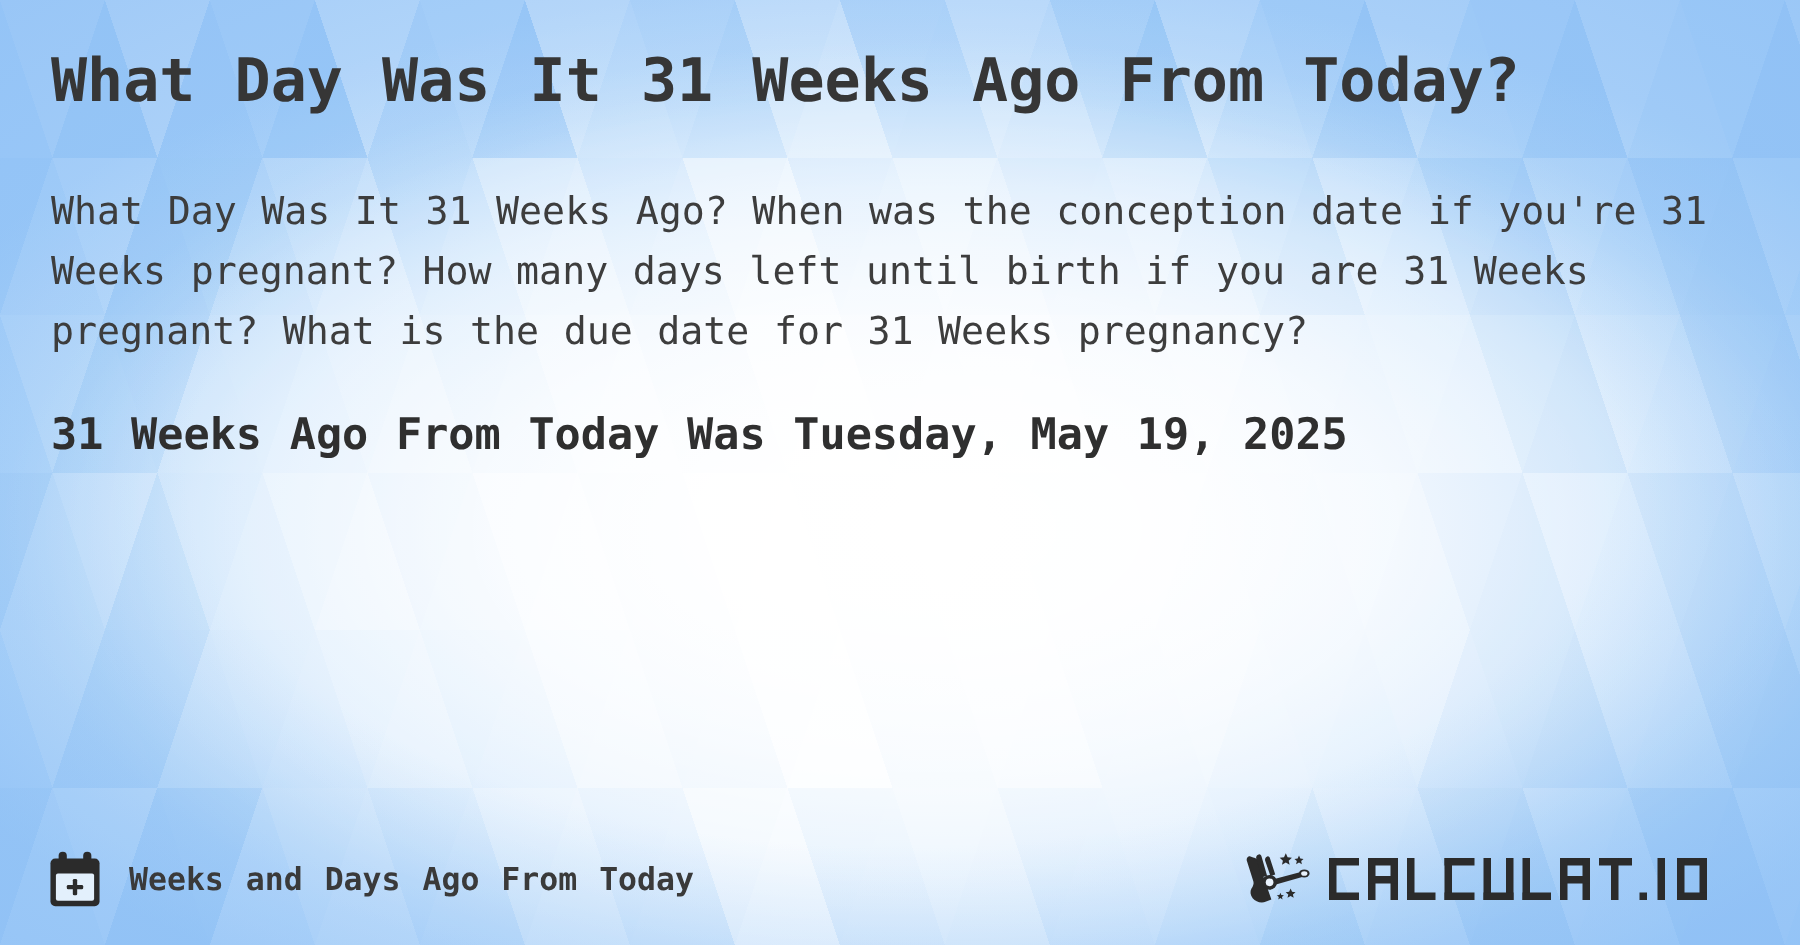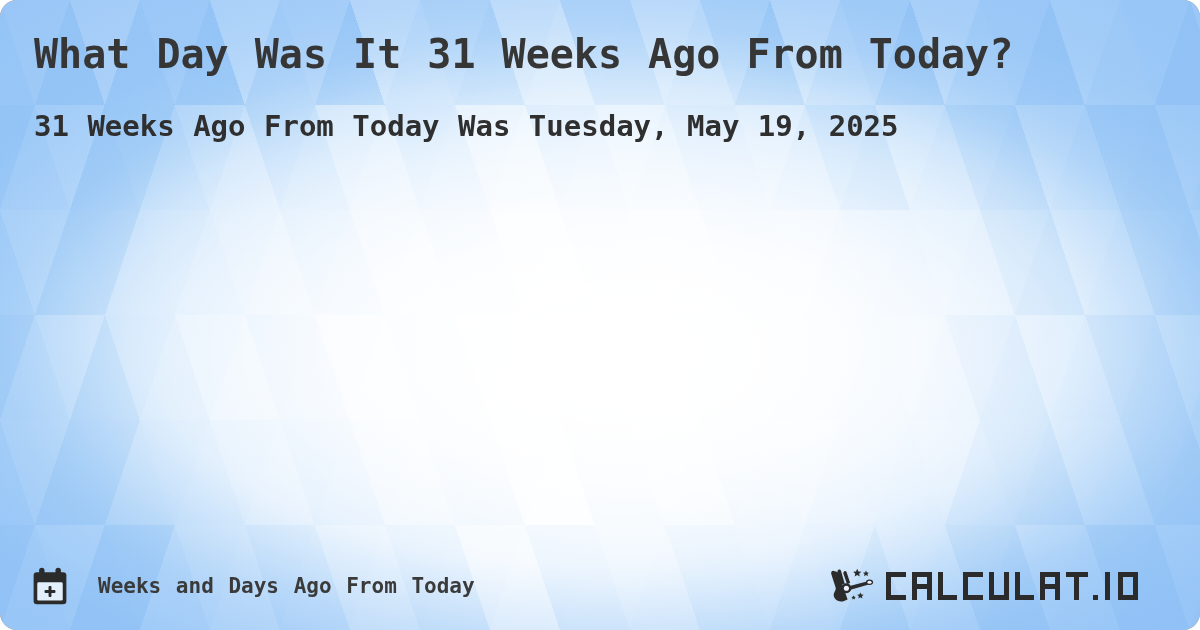--- a/index.html
+++ b/index.html
@@ -14,21 +14,20 @@
     font-family: "DejaVu Sans Mono", "Liberation Mono", monospace;
   }
 
   
   .card {
     position: relative;
     width: 1200px;
     height: 630px;
     overflow: hidden;
     background: #f97316;
-    border-radius: 17px;
   }
 
   
   .bg-layer {
     position: absolute;
     inset: 0;
     z-index: 0;
   }
   .bg-base {
     background:
@@ -96,21 +95,21 @@
     z-index: 3;
     display: flex;
     align-items: center;
     justify-content: space-between;
     padding: 0 36px 0 30px;
     box-sizing: border-box;
   }
   .footer-left {
     display: flex;
     align-items: center;
-    gap: 28px;
+    gap: 16px;
   }
   .cal-icon {
     display: block;
     width: 40px;
     height: 40px;
     flex: 0 0 auto;
   }
   .footer-label {
     font-family: "DejaVu Sans Mono", "Liberation Mono", monospace;
     font-weight: 700;
@@ -393,20 +392,21 @@
         <polygon points="1155,105 1225,105 1190,0" fill="#7fb6ef" opacity="0.26"></polygon>
       </g>
     </g>
 
     <rect x="0" y="0" width="1200" height="630" fill="url(#centerGlow)"></rect>
     <rect x="0" y="0" width="1200" height="630" fill="url(#edgeBlue)"></rect>
   </svg>
 
   <div class="content">
     <h1 class="page-title">What Day Was It 31 Weeks Ago From Today?</h1>
+    <p class="intro">What Day Was It 31 Weeks Ago? When was the conception date if you're 31 Weeks pregnant? How many days left until birth if you are 31 Weeks pregnant? What is the due date for 31 Weeks pregnancy?</p>
     <p class="answer">31 Weeks Ago From Today Was Tuesday, May 19, 2025</p>
   </div>
 
   <div class="footer">
 
     <div class="footer-left">
       <svg class="cal-icon" viewBox="0 0 44 44" xmlns="http://www.w3.org/2000/svg">
 
         <rect x="10" y="2" width="6" height="9" rx="3" fill="#2b2b2b"></rect>
         <rect x="28" y="2" width="6" height="9" rx="3" fill="#2b2b2b"></rect>

